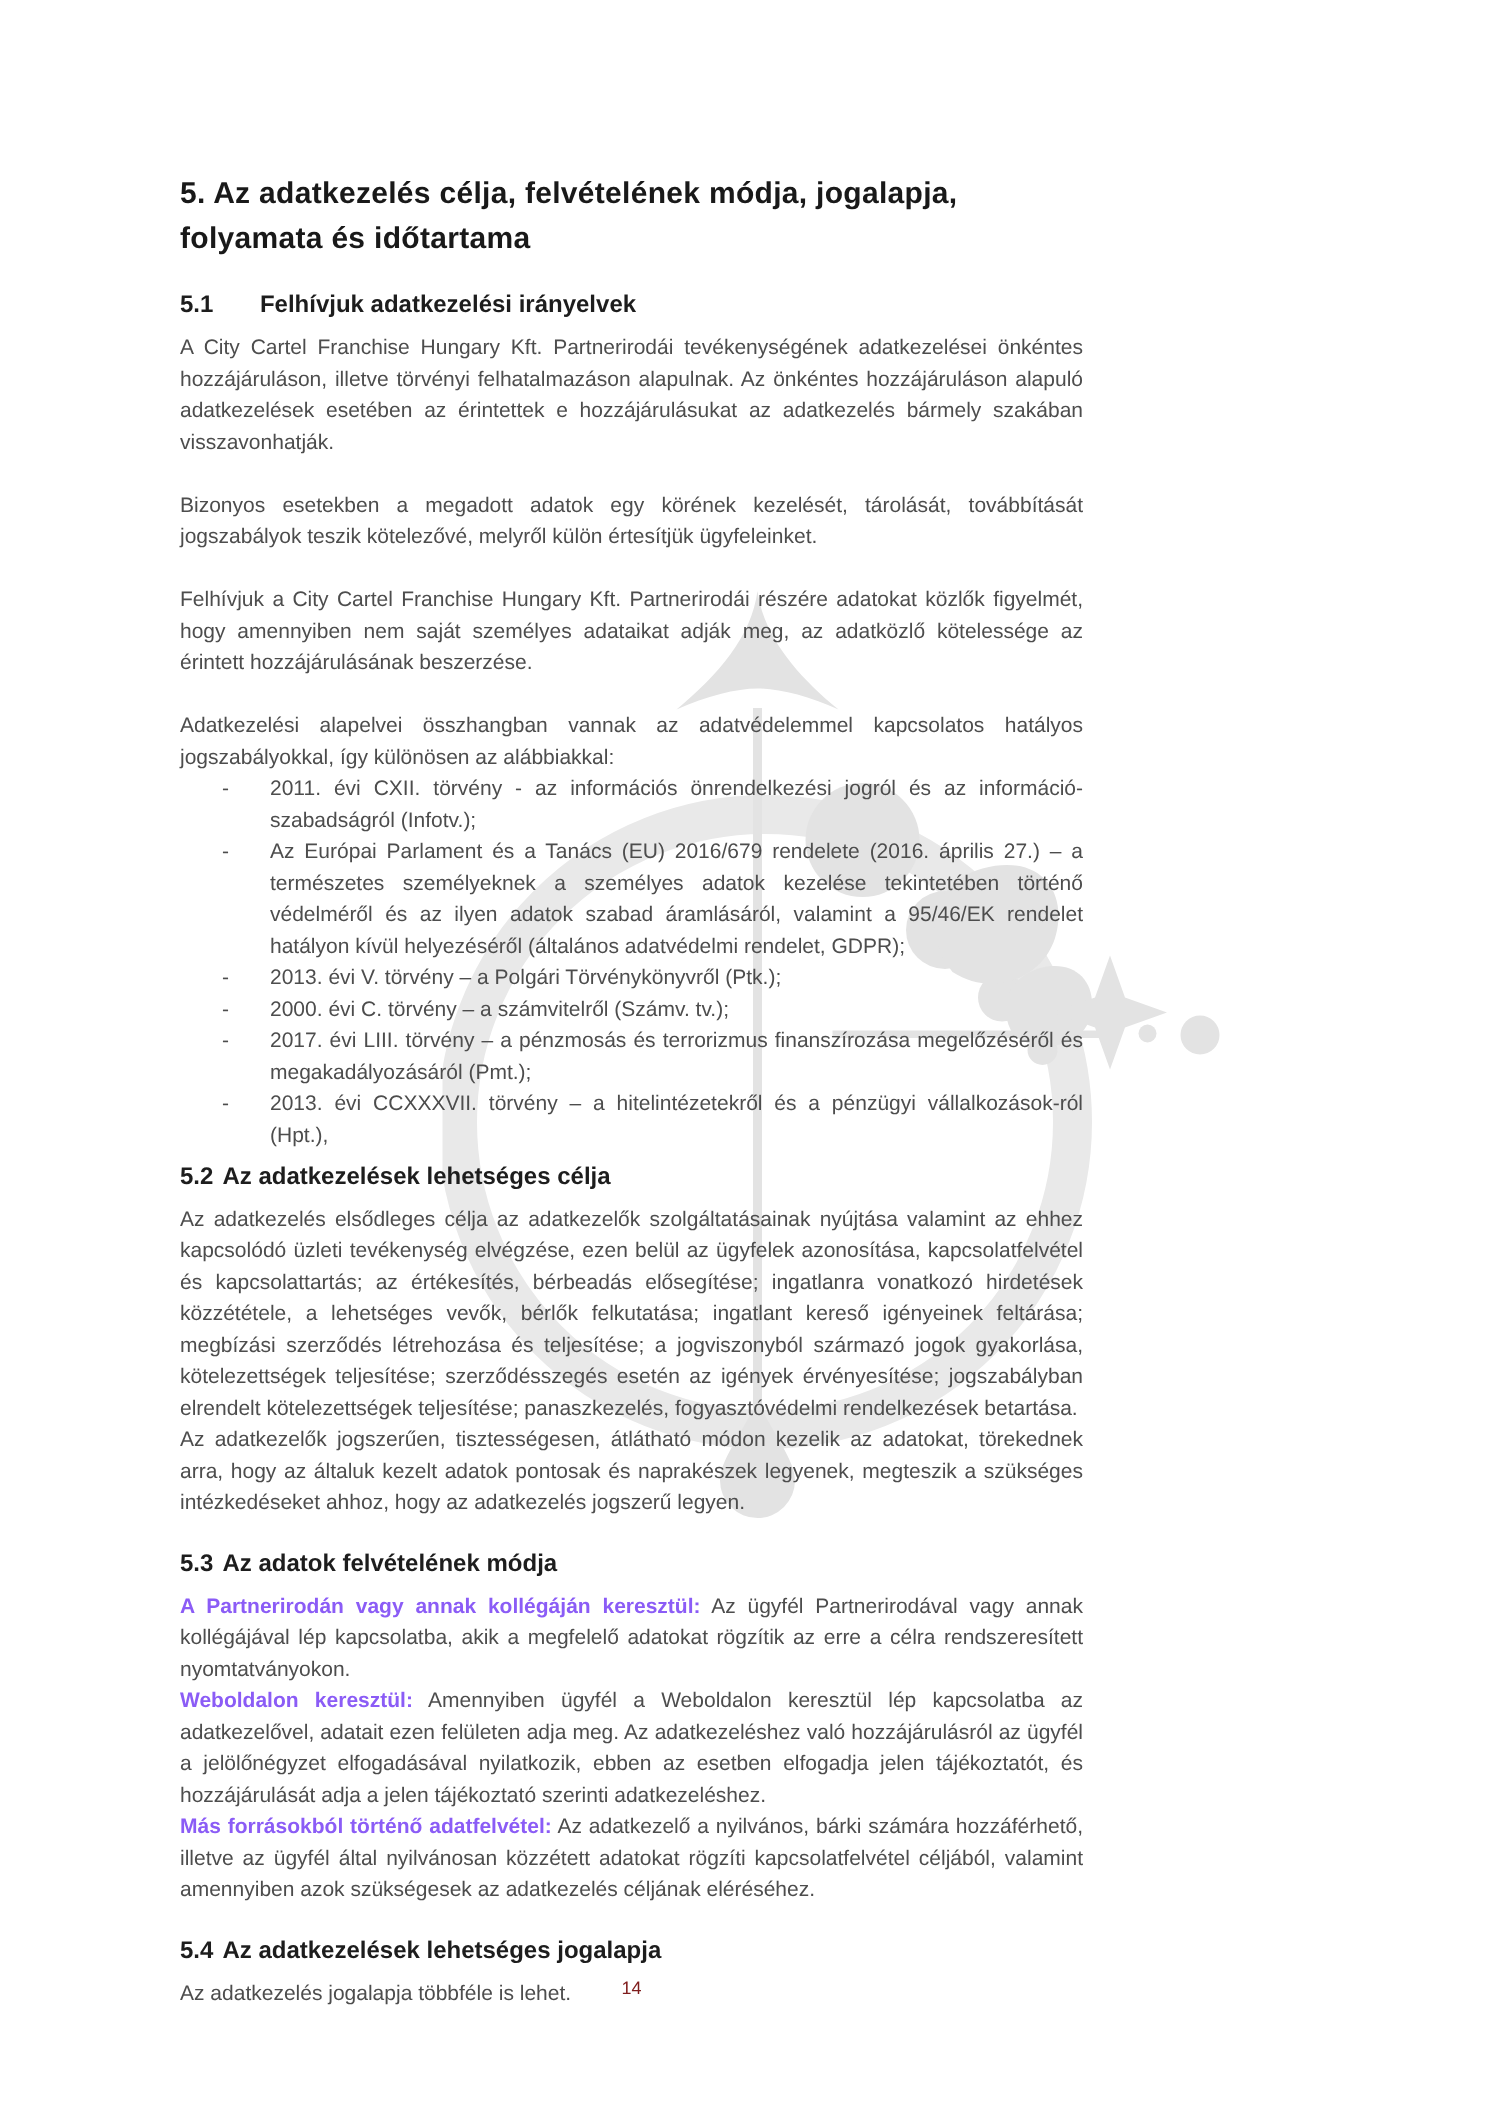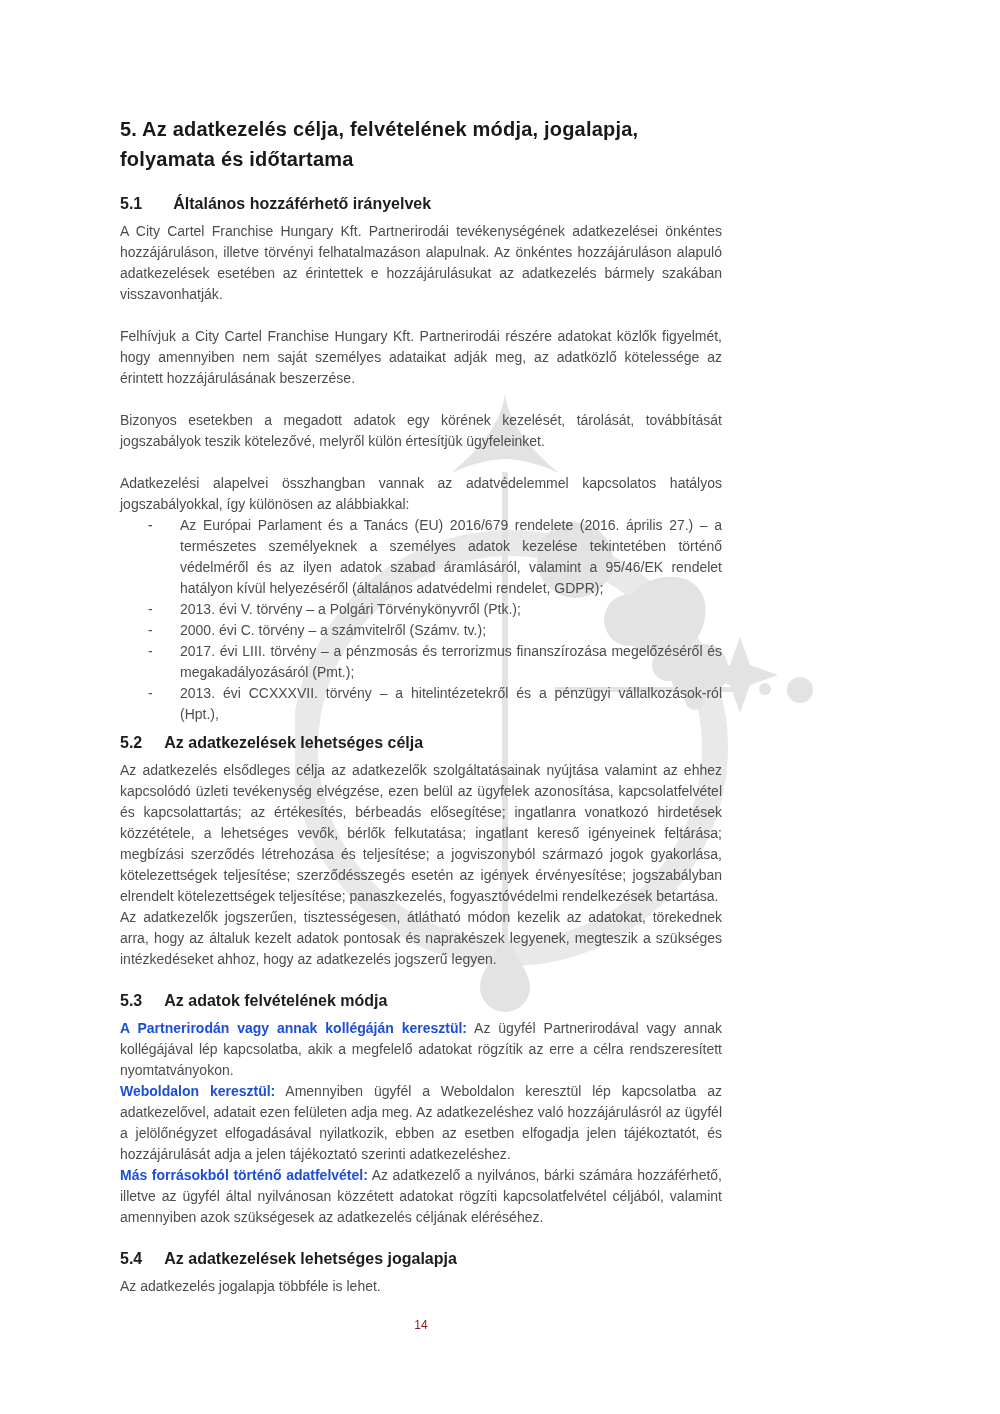--- a/index.html
+++ b/index.html
@@ -26,31 +26,31 @@
     font-weight:700;
     color:#191919;
     letter-spacing:0.2px;
   }
   h2.sec{
     margin:0 0 7px 0;
     font-size:16px;line-height:20px;
     font-weight:700;
     color:#1d1d1d;
   }
-  h2.sec .h2-num{margin-right:22px;}
+  h2.sec .h2-num{margin-right:6px;}
   h2.sec.wide-gap .h2-num{margin-right:31px;}
   p.body{
     margin:0 0 21px 0;
     font-size:14px;line-height:21px;
     color:#4d4d4d;
     text-align:justify;
   }
   p.body.tight{margin:0;}
   p.body.tight-last{margin:0 0 21px 0;}
-  .lead{font-weight:700;color:#1d4ed8;}
+  .lead{font-weight:700;color:#8b5cf6;}
   ul.law-list{
     list-style:none;
     margin:0 0 8px 0;padding:0;
   }
   ul.law-list li{
     position:relative;
     padding-left:60px;
     font-size:14px;line-height:21px;
     color:#4d4d4d;
     text-align:justify;
@@ -98,29 +98,29 @@
 
       <path d="M445,249 L455,277 L483,287 L455,297 L445,325 L435,297 L407,287 L435,277 Z"></path>
     </g>
   </svg>
 
   <div class="content">
 
     <h1 class="doc-title">5. Az adatkezelés célja, felvételének módja, jogalapja, folyamata és időtartama</h1>
 
     <h2 class="sec wide-gap">
-      <span class="h2-num">5.1</span><span>Általános hozzáférhető irányelvek</span>
+      <span class="h2-num">5.1</span><span>Felhívjuk adatkezelési irányelvek</span>
     </h2>
     <p class="body tight-last">A City Cartel Franchise Hungary Kft. Partnerirodái tevékenységének adatkezelései önkéntes hozzájáruláson, illetve törvényi felhatalmazáson alapulnak. Az önkéntes hozzájáruláson alapuló adatkezelések esetében az érintettek e hozzájárulásukat az adatkezelés bármely szakában visszavonhatják.</p>
+    <p class="body">Bizonyos esetekben a megadott adatok egy körének kezelését, tárolását, továbbítását jogszabályok teszik kötelezővé, melyről külön értesítjük ügyfeleinket.</p>
     <p class="body">Felhívjuk a City Cartel Franchise Hungary Kft. Partnerirodái részére adatokat közlők figyelmét, hogy amennyiben nem saját személyes adataikat adják meg, az adatközlő kötelessége az érintett hozzájárulásának beszerzése.</p>
-    <p class="body">Bizonyos esetekben a megadott adatok egy körének kezelését, tárolását, továbbítását jogszabályok teszik kötelezővé, melyről külön értesítjük ügyfeleinket.</p>
     <p class="body tight">Adatkezelési alapelvei összhangban vannak az adatvédelemmel kapcsolatos hatályos jogszabályokkal, így különösen az alábbiakkal:</p>
 
     <ul class="law-list">
-      <li><span class="marker">-</span></li>
+      <li><span class="marker">-</span><span>2011. évi CXII. törvény - az információs önrendelkezési jogról és az információ-szabadságról (Infotv.);</span></li>
       <li><span class="marker">-</span><span>Az Európai Parlament és a Tanács (EU) 2016/679 rendelete (2016. április 27.) – a természetes személyeknek a személyes adatok kezelése tekintetében történő védelméről és az ilyen adatok szabad áramlásáról, valamint a 95/46/EK rendelet hatályon kívül helyezéséről (általános adatvédelmi rendelet, GDPR);</span></li>
       <li><span class="marker">-</span><span>2013. évi V. törvény – a Polgári Törvénykönyvről (Ptk.);</span></li>
       <li><span class="marker">-</span><span>2000. évi C. törvény – a számvitelről (Számv. tv.);</span></li>
       <li><span class="marker">-</span><span>2017. évi LIII. törvény – a pénzmosás és terrorizmus finanszírozása megelőzéséről és megakadályozásáról (Pmt.);</span></li>
       <li><span class="marker">-</span><span>2013. évi CCXXXVII. törvény – a hitelintézetekről és a pénzügyi vállalkozások-ról (Hpt.),</span></li>
     </ul>
 
     <h2 class="sec">
       <span class="h2-num">5.2</span><span>Az adatkezelések lehetséges célja</span>
     </h2>

